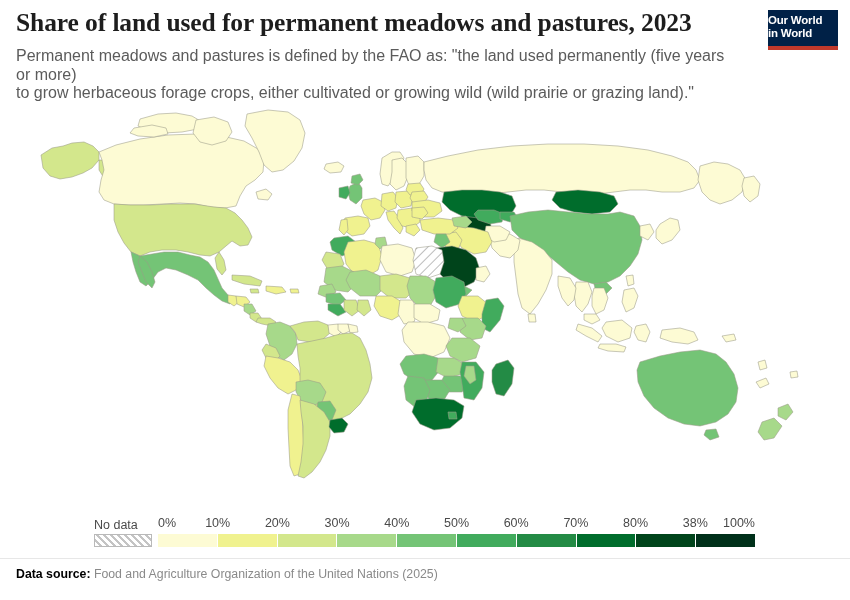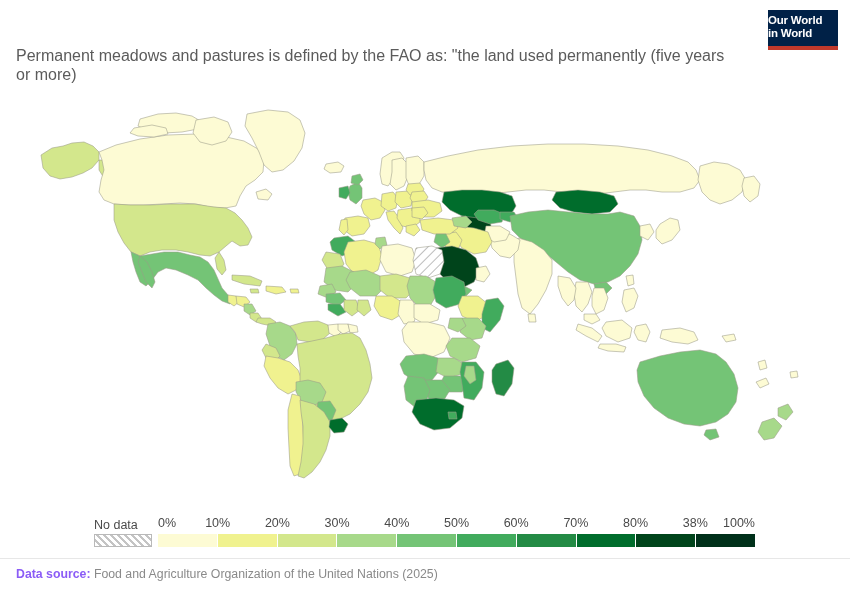--- a/index.html
+++ b/index.html
@@ -156,38 +156,40 @@
   }
   #footer-source {
     position: absolute;
     left: 16px;
     top: 8px;
     font-size: 12.3px;
     color: #8a8a8a;
     white-space: nowrap;
   }
   #footer-source .strong {
-    color: #8b5cf6;
+    color: #000000;
     font-weight: bold;
   }
   #footer-link {
     position: absolute;
     right: 16px;
     top: 8px;
     font-size: 12.3px;
     color: #8a8a8a;
     white-space: nowrap;
   }
 </style>
 </head>
 <body>
 
 <div id="header">
+  <div id="title">Share of land used for permanent meadows and pastures, 2023</div>
   <div id="subtitle">
     <span class="line">Permanent meadows and pastures is defined by the FAO as: "the land used permanently (five years or more)</span>
+    <span class="line">to grow herbaceous forage crops, either cultivated or growing wild (wild prairie or grazing land)."</span>
   </div>
 
   <div id="owid-logo">
     <span class="lg">Our World</span>
     <span class="lg">in World</span>
     <span class="rule"></span>
   </div>
 </div>
 
 <div id="map-wrap">

